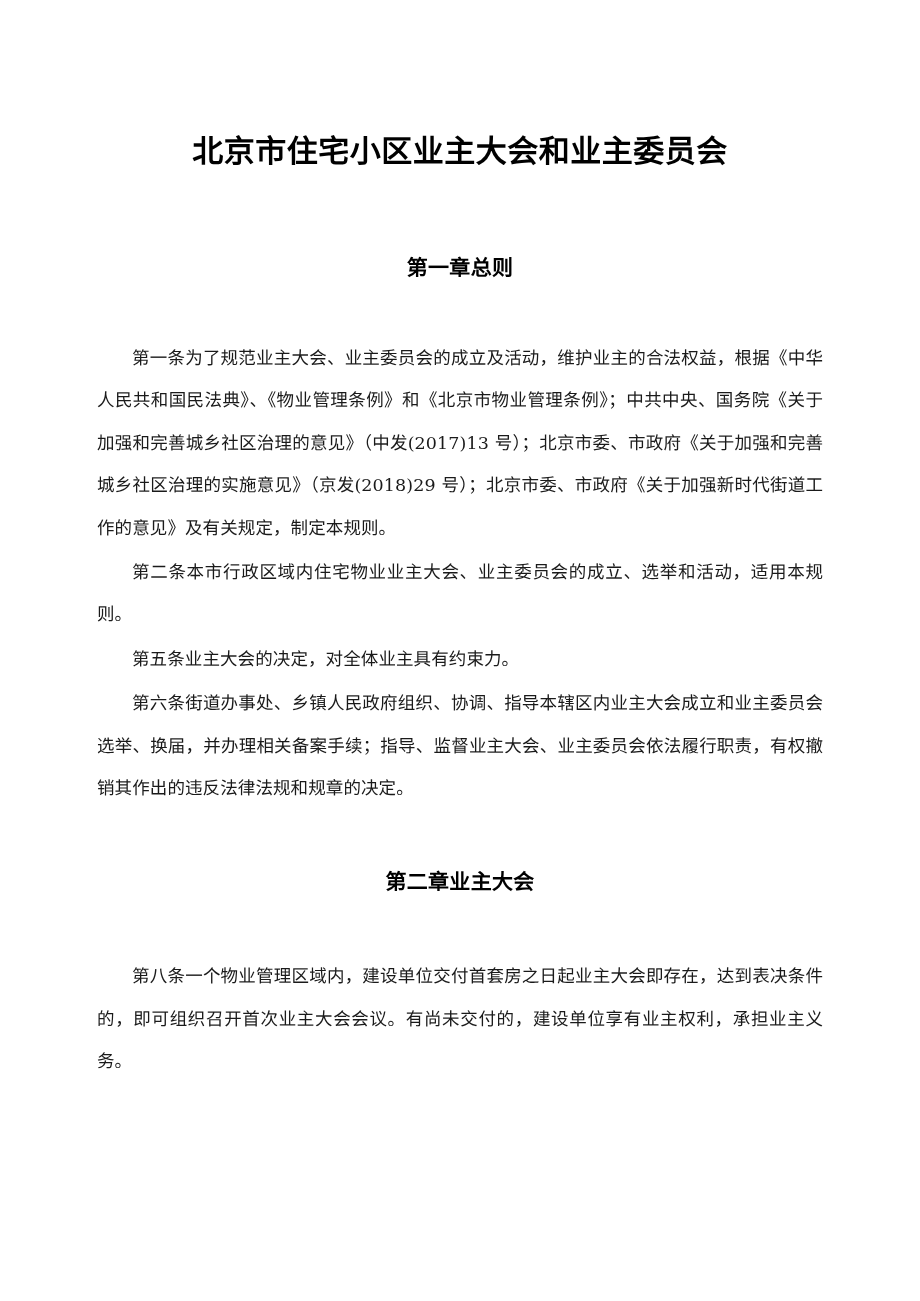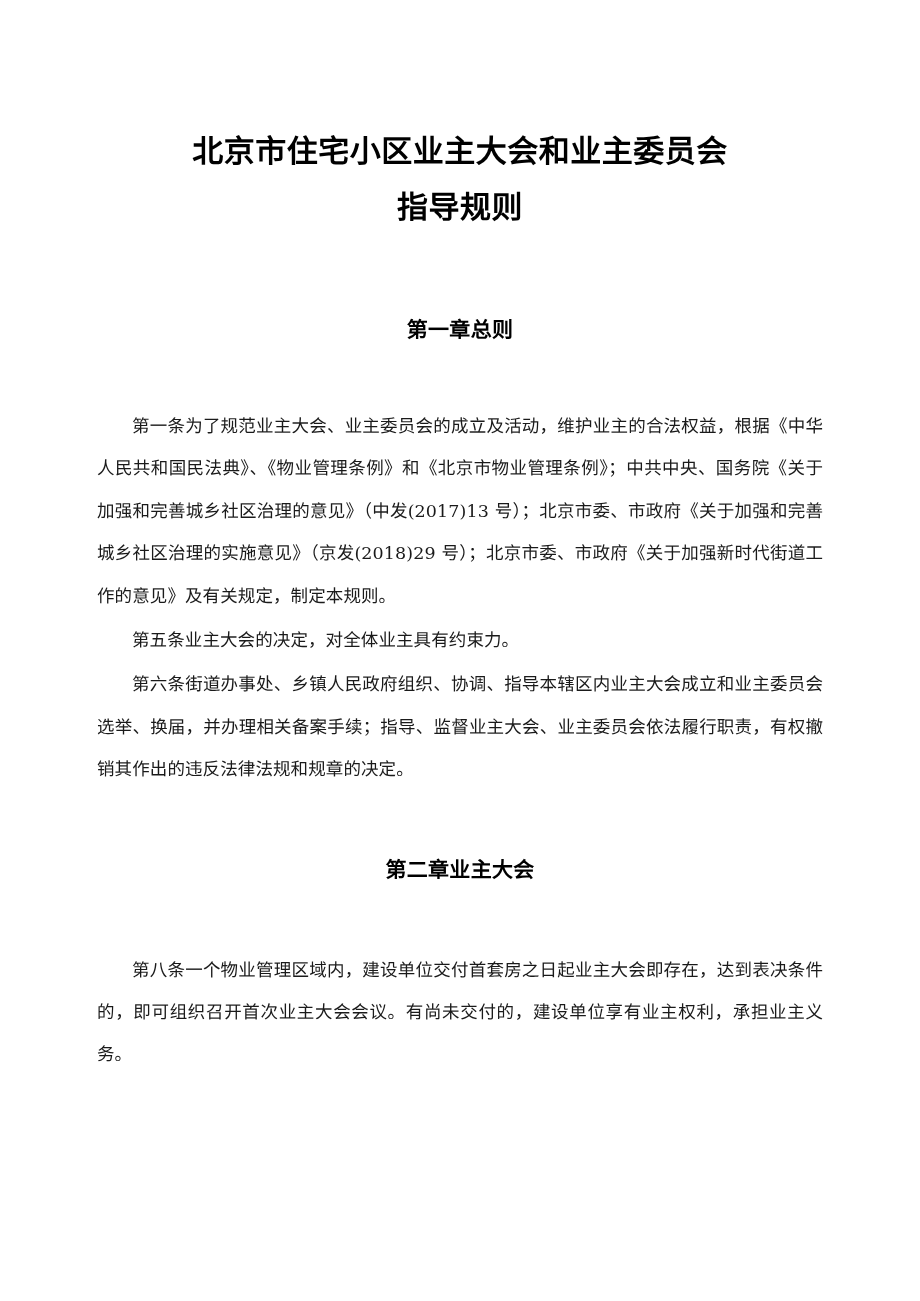--- a/index.html
+++ b/index.html
@@ -48,21 +48,21 @@
 
   
   .chapter-heading {
     font-family: "DejaVu Sans", "Liberation Sans", sans-serif;
     font-weight: 700;
     font-size: 21px;
     line-height: 30px;
     color: #000000;
     text-align: center;
     letter-spacing: 0.3px;
-    margin: 16px;
+    margin: 10px;
   }
 
   .chapter-1-spacer { height: 64px; }
   .chapter-1-after  { height: 42px; }
   .chapter-2-spacer { height: 46px; }
   .chapter-2-after  { height: 46px; }
 
   
   .body-para {
     font-family: "DejaVu Serif", "Liberation Serif", serif;
@@ -78,31 +78,31 @@
 </style>
 </head>
 <body>
 
 <div class="page">
   <div class="content">
 
     <div class="title-block">
       <h1 class="doc-title">
         <span class="line1">北京市住宅小区业主大会和业主委员会</span>
-        <span class="line2">指导规则</span>
       </h1>
     </div>
 
     <div class="chapter-1-spacer"></div>
 
     <h2 class="chapter-heading">第一章总则</h2>
 
     <div class="chapter-1-after"></div>
 
     <p class="body-para">第一条为了规范业主大会、业主委员会的成立及活动，维护业主的合法权益，根据《中华人民共和国民法典》、《物业管理条例》和《北京市物业管理条例》；中共中央、国务院《关于加强和完善城乡社区治理的意见》（中发(2017)13 号）；北京市委、市政府《关于加强和完善城乡社区治理的实施意见》（京发(2018)29 号）；北京市委、市政府《关于加强新时代街道工作的意见》及有关规定，制定本规则。</p>
+    <p class="body-para">第二条本市行政区域内住宅物业业主大会、业主委员会的成立、选举和活动，适用本规则。</p>
     <p class="body-para">第五条业主大会的决定，对全体业主具有约束力。</p>
     <p class="body-para">第六条街道办事处、乡镇人民政府组织、协调、指导本辖区内业主大会成立和业主委员会选举、换届，并办理相关备案手续；指导、监督业主大会、业主委员会依法履行职责，有权撤销其作出的违反法律法规和规章的决定。</p>
 
     <div class="chapter-2-spacer"></div>
 
     <h2 class="chapter-heading">第二章业主大会</h2>
 
     <div class="chapter-2-after"></div>
 
     <p class="body-para">第八条一个物业管理区域内，建设单位交付首套房之日起业主大会即存在，达到表决条件的，即可组织召开首次业主大会会议。有尚未交付的，建设单位享有业主权利，承担业主义务。</p>

